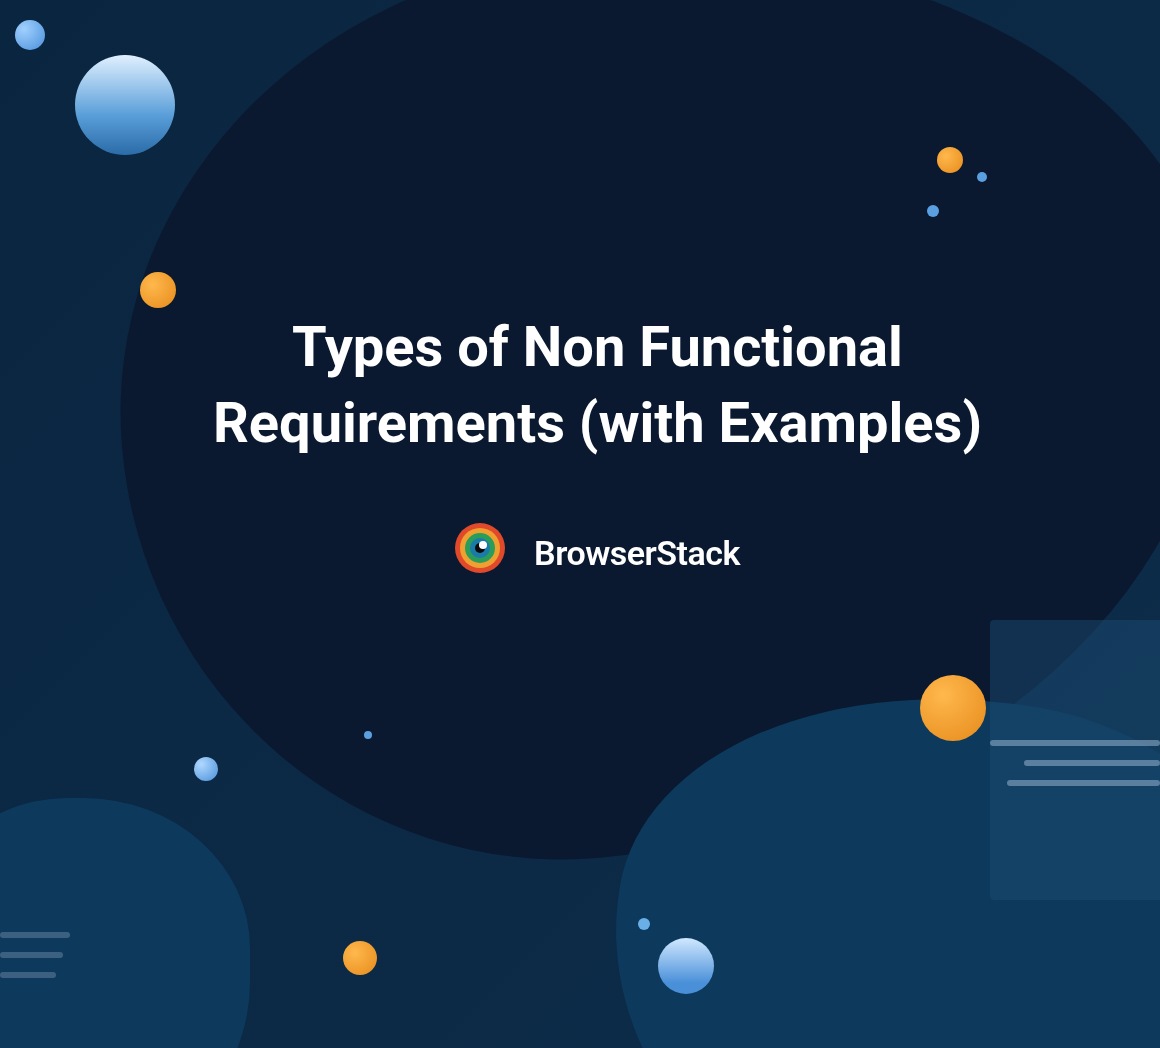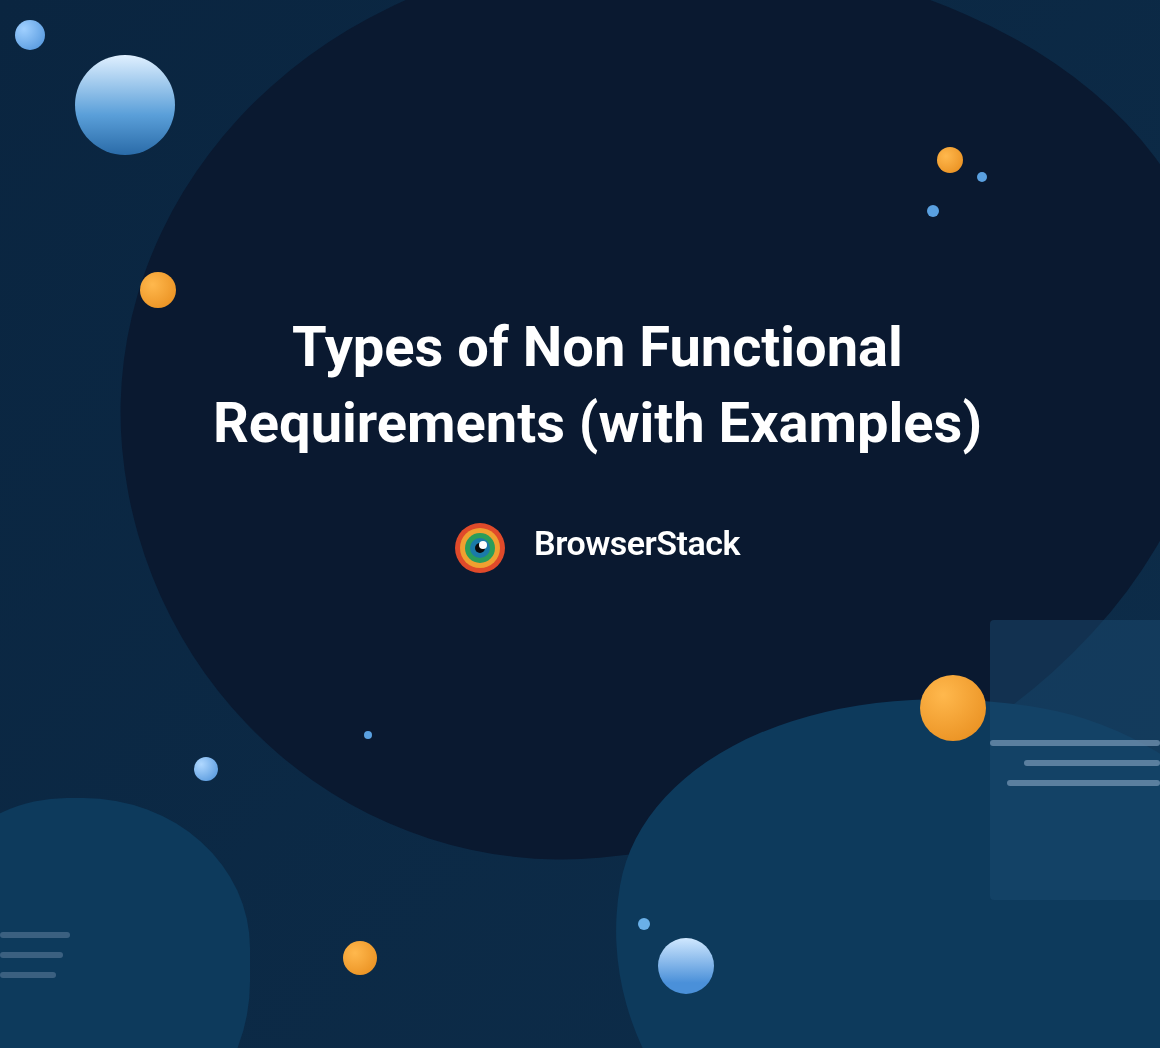--- a/index.html
+++ b/index.html
@@ -155,21 +155,21 @@
   color: #ffffff;
   font-size: 56px;
   font-weight: 700;
   text-align: center;
   line-height: 1.35;
   max-width: 800px;
 }
 .brand {
   margin-top: 62px;
   display: flex;
-  align-items: flex-start;
+  align-items: flex-end;
   gap: 29px;
 }
 .brand-text {
   color: #ffffff;
   font-size: 34px;
   font-weight: 600;
   letter-spacing: -0.5px;
 }
 .logo {
   width: 50px; height: 50px;

